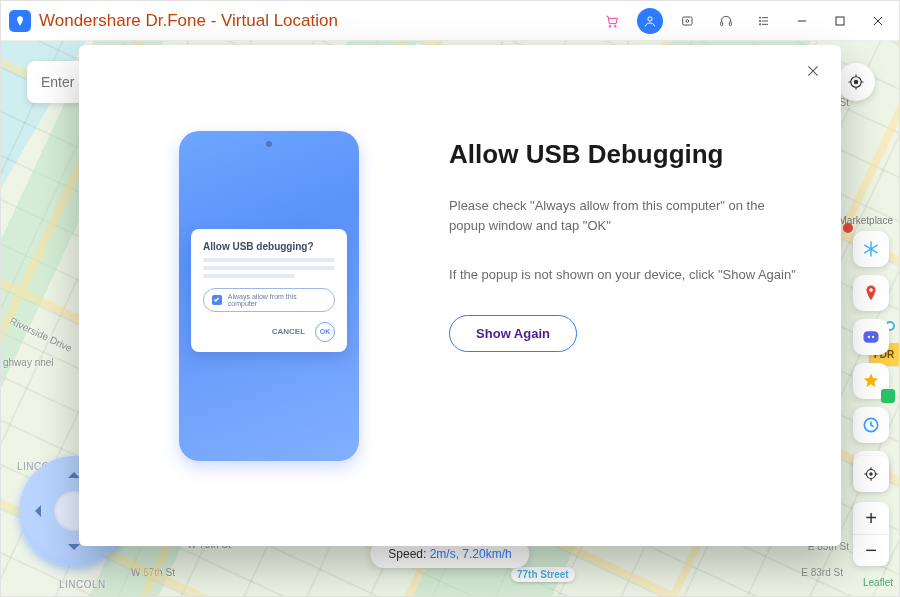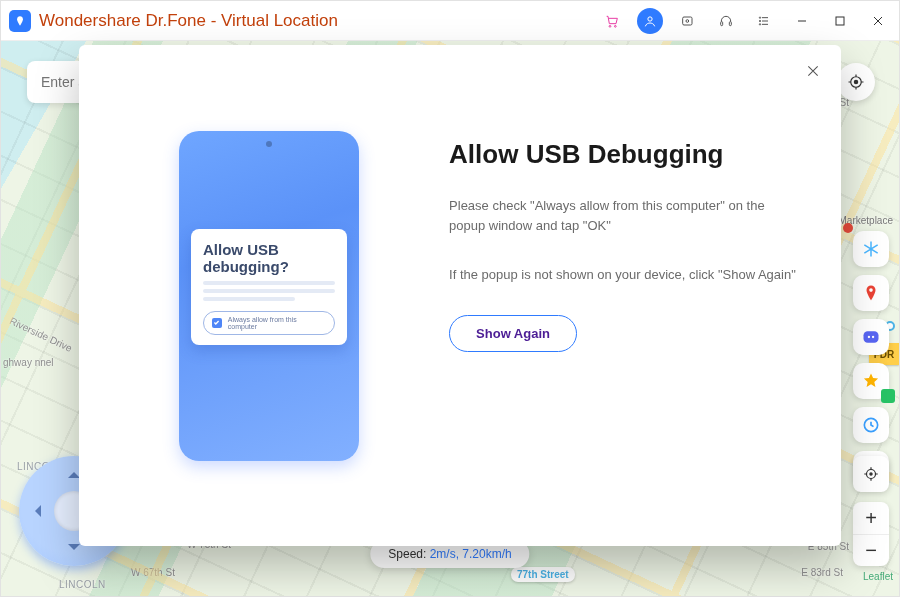--- a/index.html
+++ b/index.html
@@ -31,21 +31,21 @@
     opacity:.45;
   }
   .mapbg::after { content:""; position:absolute; inset:0;
     background:
       repeating-linear-gradient( 25deg, transparent 0 80px, #ffe49a 80px 88px, transparent 88px 200px),
       repeating-linear-gradient(115deg, transparent 0 120px, #ffe49a 120px 128px, transparent 128px 240px);
     opacity:.5;
   }
   .maplabel { position:absolute; font-size:10px; color:#8f8f8f; white-space:nowrap; text-shadow:0 0 2px #fff;}
   .maplabel.area { color:#9aa0a6; letter-spacing:.5px;}
-  .leaflet { position:absolute; right:6px; bottom:14px; font-size:10px; color:#4a7; }
+  .leaflet { position:absolute; right:6px; bottom:8px; font-size:10px; color:#4a7; }
   
   .searchwrap { position:absolute; top:60px; left:26px; width:260px; height:42px; z-index:4; }
   .searchwrap input { width:100%; height:100%; border:none; border-radius:8px; padding:0 14px; font-size:14px; color:#555; background:#fff; box-shadow:0 2px 6px rgba(0,0,0,.12); outline:none;}
   
   .circctrl { position:absolute; top:62px; right:24px; width:38px; height:38px; border-radius:50%; background:#fff; box-shadow:0 2px 6px rgba(0,0,0,.15); display:flex; align-items:center; justify-content:center; z-index:4;}
   .circctrl svg { width:18px; height:18px; }
   
   .rail { position:absolute; right:10px; top:230px; display:flex; flex-direction:column; gap:8px; z-index:4;}
   .rail .chip { width:36px; height:36px; border-radius:10px; background:#fff; box-shadow:0 2px 6px rgba(0,0,0,.15); display:flex; align-items:center; justify-content:center; font-size:18px; }
   .rail .chip.small-badge { position:relative;}
@@ -72,21 +72,21 @@
   
   .stationlabel { position:absolute; left:510px; bottom:14px; background:#fff; border-radius:7px; padding:2px 6px; font-size:10px; font-weight:600; color:#4cb3e6; box-shadow:0 1px 3px rgba(0,0,0,.2); z-index:3;}
   
   .modal { position:absolute; top:44px; left:78px; right:58px; bottom:50px; background:#fff; border-radius:6px; box-shadow:0 20px 44px rgba(0,0,0,.25); z-index:10; display:flex; padding:60px 40px; }
   .modal .close { position:absolute; top:12px; right:14px; width:28px; height:28px; display:flex; align-items:center; justify-content:center; color:#666; }
   .modal .phonecol { width:44%; display:flex; align-items:center; justify-content:center;}
   .modal .textcol { flex:1; padding-left:30px; padding-top:34px;}
   .phone { width:180px; height:330px; border-radius:20px; background:linear-gradient(160deg,#6fa6ff 0%, #5b92f8 35%, #82b0ff 100%); position:relative; box-shadow:0 6px 16px rgba(60,110,255,.25);}
   .phone::before { content:""; position:absolute; top:10px; left:50%; transform:translateX(-50%); width:6px; height:6px; background:rgba(0,0,0,.25); border-radius:50%;}
   .dlg { position:absolute; left:12px; right:12px; top:98px; background:#fff; border-radius:8px; padding:12px 12px 10px; box-shadow:0 6px 14px rgba(40,80,180,.25);}
-  .dlg .dtitle { font-size:15px; font-weight:600; color:#3a4a6b; margin-bottom:6px;}
+  .dlg .dtitle { font-size:10px; font-weight:600; color:#3a4a6b; margin-bottom:6px;}
   .dlg .dline { height:4px; background:#e4eaf5; border-radius:2px; margin:4px 0;}
   .dlg .dline.short { width:70%;}
   .dlg .chk { margin-top:10px; border:1px solid #9fb7e6; border-radius:12px; padding:4px 8px; display:flex; align-items:center; gap:6px;}
   .dlg .chk .box { width:10px; height:10px; border-radius:2px; background:#4f86f7; display:flex; align-items:center; justify-content:center;}
   .dlg .chk .box svg { width:7px; height:7px; stroke:#fff; stroke-width:2; fill:none;}
   .dlg .chk .lbl { font-size:7px; color:#6b7ba0;}
   .dlg .drow { display:flex; justify-content:flex-end; align-items:center; gap:10px; margin-top:10px;}
   .dlg .drow .cancel { font-size:8px; color:#6b7ba0; font-weight:600;}
   .dlg .drow .ok { width:20px; height:20px; border:1.5px solid #7aa1f2; border-radius:50%; display:flex; align-items:center; justify-content:center; font-size:7px; color:#4f86f7; font-weight:700;}
   .textcol h1 { font-size:26px; font-weight:800; color:#1a1a1a; margin-bottom:26px;}
@@ -280,20 +280,24 @@
             <div class="dline"></div>
             <div class="dline short"></div>
           <div class="chk">
             <div class="box">
                 <svg viewBox="0 0 10 10">
                   <path d="M2 5l2 2 4-4"></path>
                 </svg>
               </div>
             <div class="lbl">Always allow from this computer</div>
           </div>
+          <div class="drow">
+            <div class="cancel">CANCEL</div>
+            <div class="ok">OK</div>
+          </div>
         </div>
       </div>
     </div>
     <div class="textcol">
       <h1>Allow USB Debugging</h1>
       <p>Please check "Always allow from this computer" on the popup window and tap "OK"</p>
       <p>If the popup is not shown on your device, click "Show Again"</p>
       <button class="showagain">Show Again</button>
     </div>
   </div>

